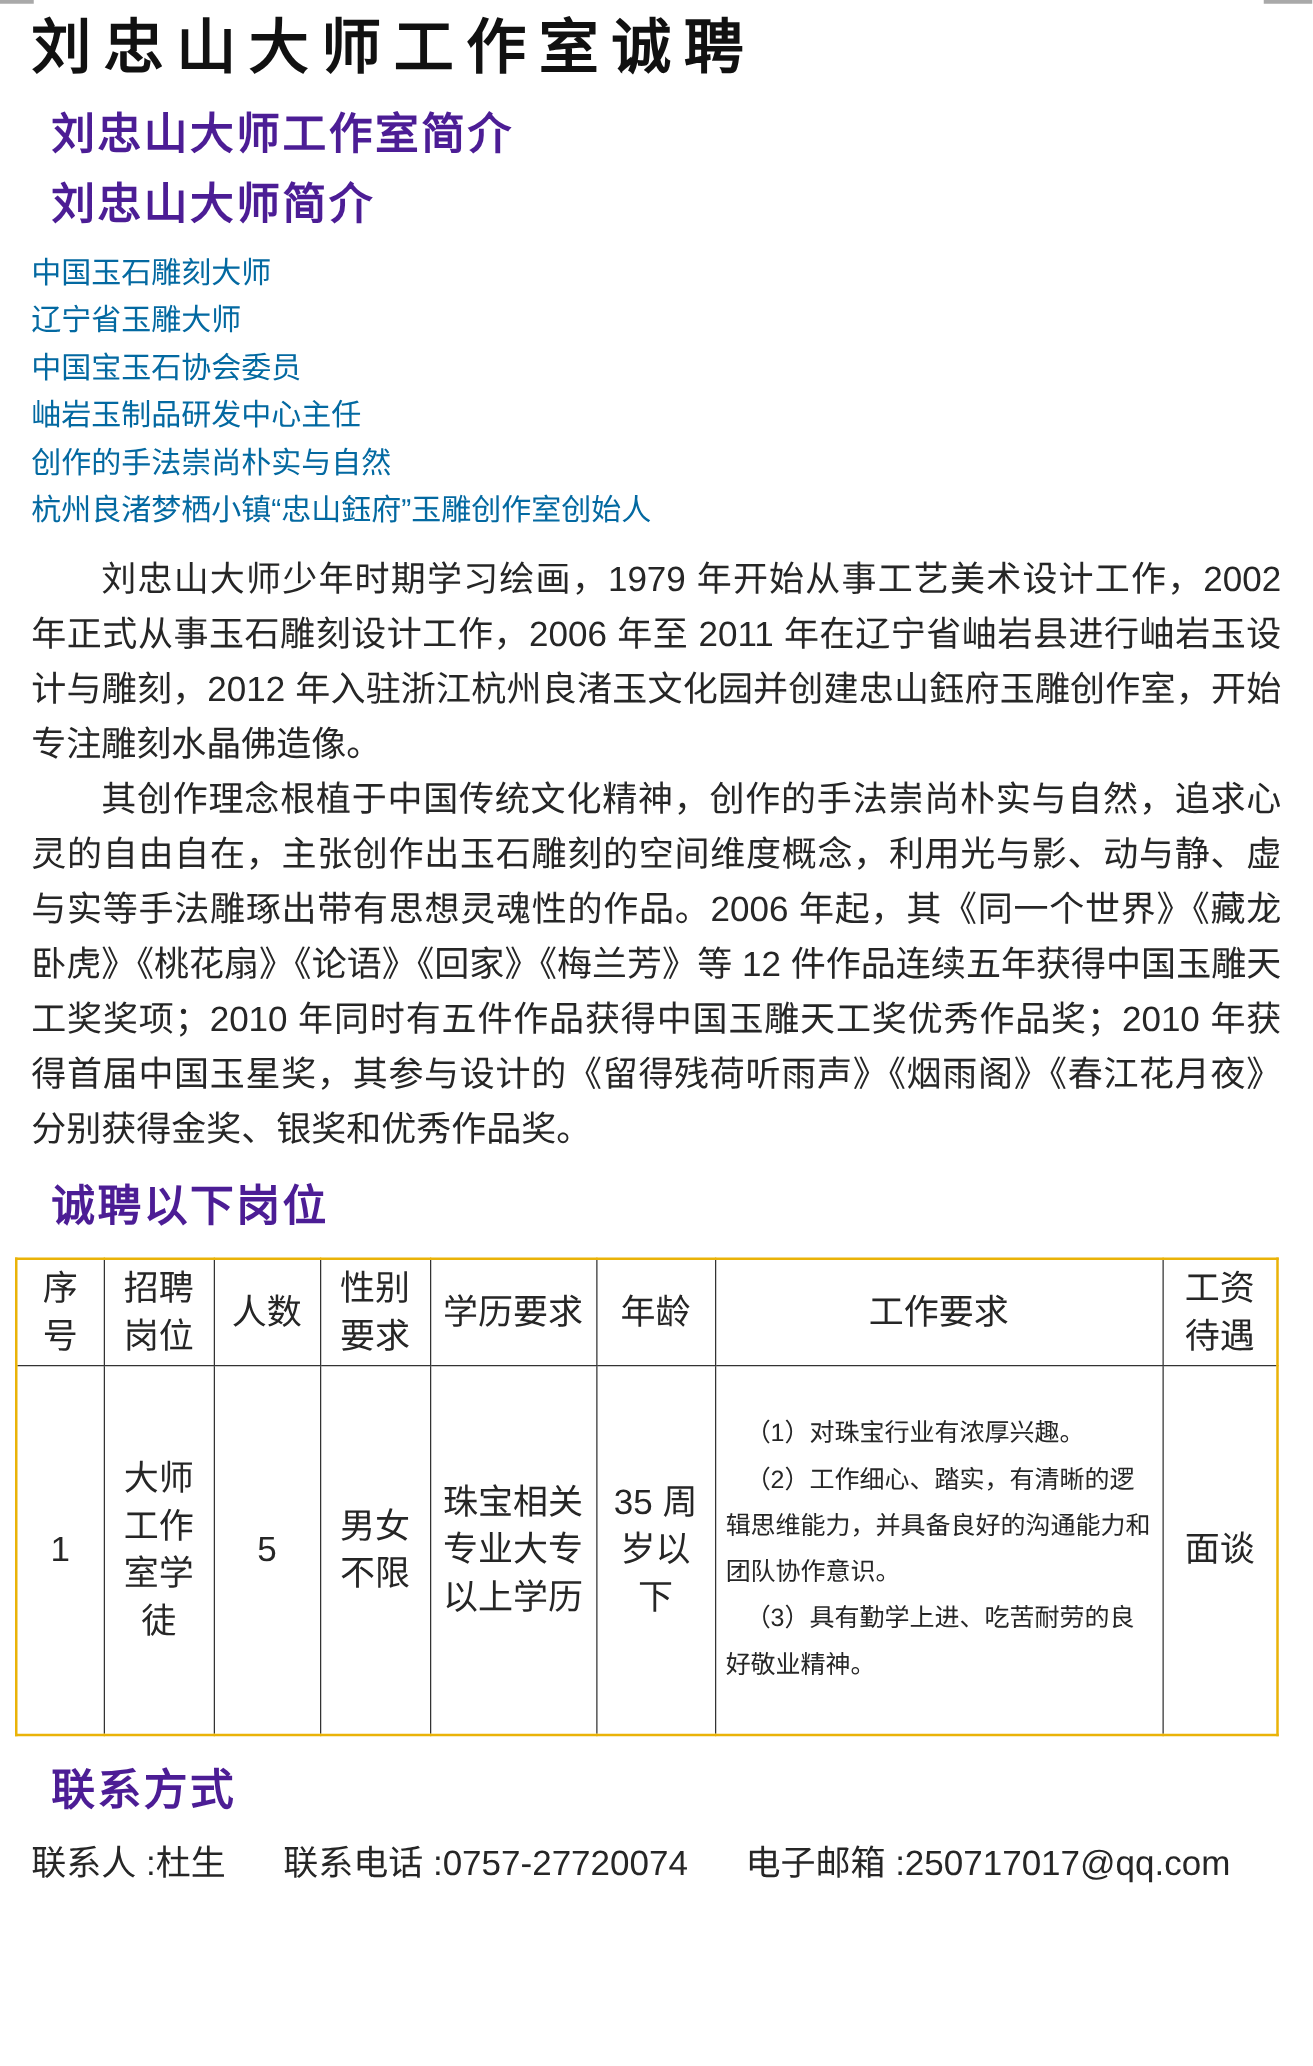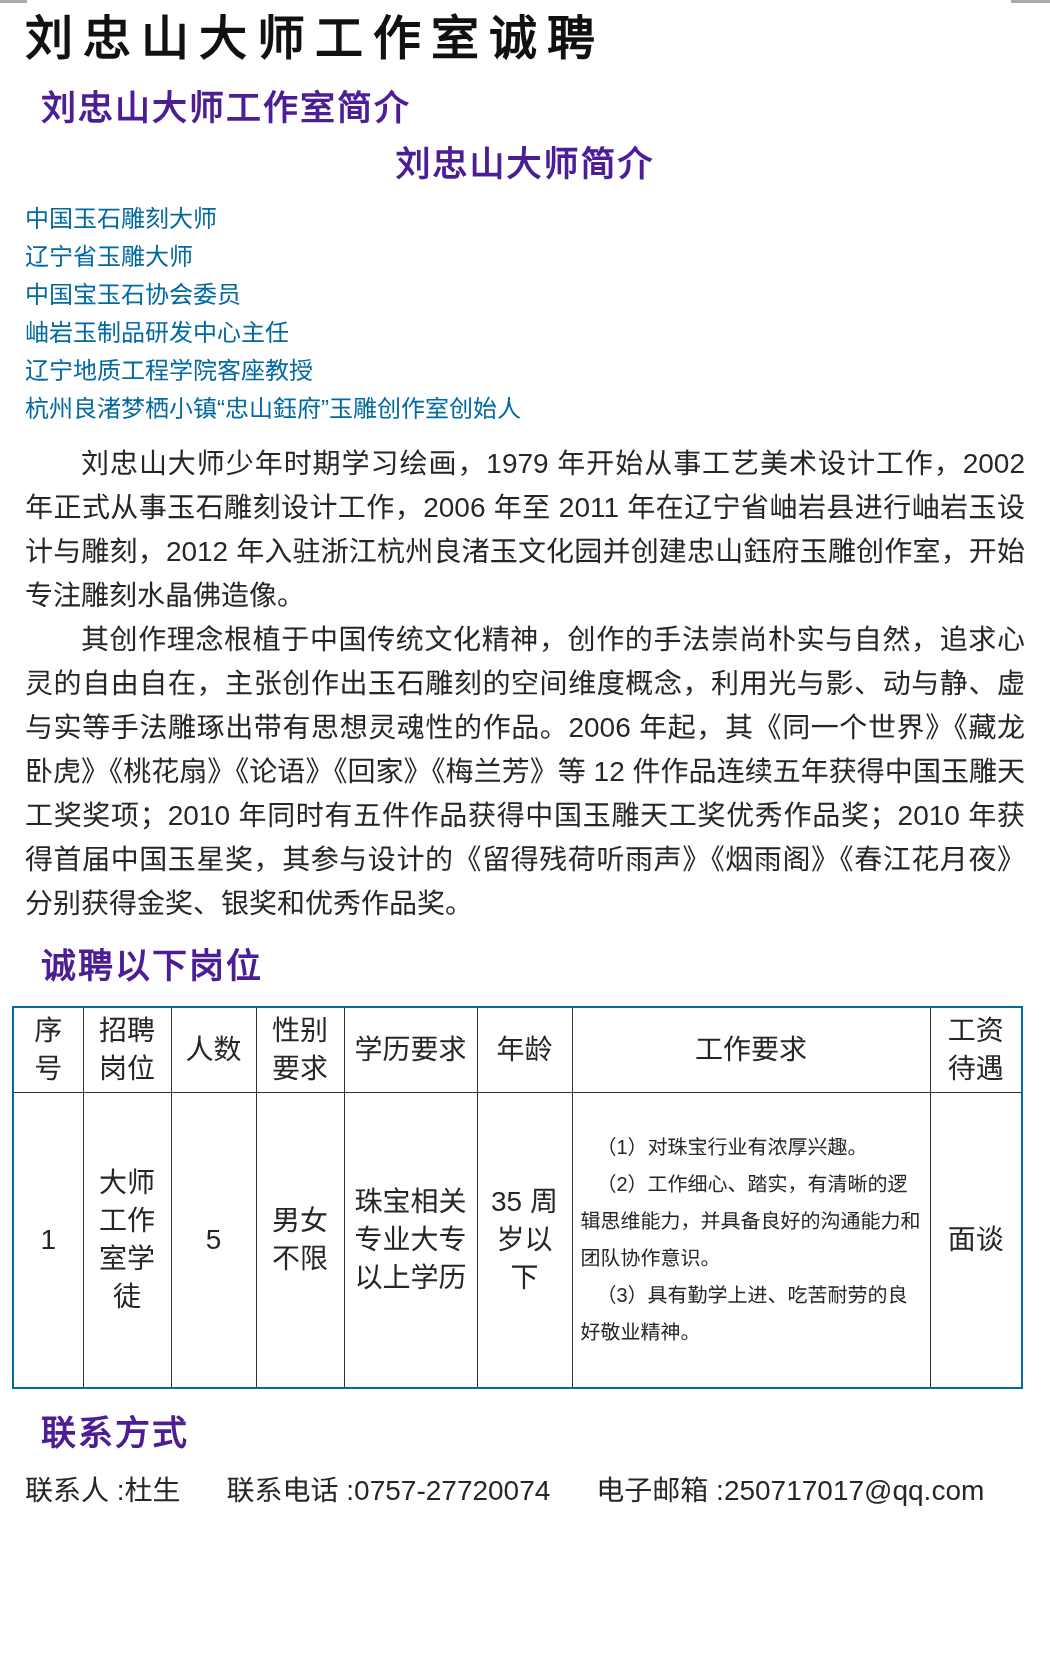--- a/index.html
+++ b/index.html
@@ -37,21 +37,21 @@
   }
   h2.sec-heading {
     margin: 16px;
     font-size: 35px;
     line-height: 40px;
     font-weight: 700;
     letter-spacing: 2px;
     color: #4c1d95;
   }
   h2.studio-h   { margin-top: 20px; }
-  h2.master-h   { margin-top: 12px; text-align: center; }
+  h2.master-h   { margin-top: 12px; }
   h2.positions-h{ margin-top: 20px; }
   h2.contact-h  { margin-top: 24px; }
 
   p.body {
     margin: 0;
     font-size: 28px;
     line-height: 44px;
     text-align: justify;
     color: #262626;
   }
@@ -65,21 +65,21 @@
     font-size: 24px;
     line-height: 38px;
     color: #0369a1;
   }
 
   table.jobs {
     width: 1009px;
     margin: 20px 0 0 -13px;
     border-collapse: collapse;
     table-layout: fixed;
-    border: 2px solid #0369a1;
+    border: 2px solid #eab308;
   }
   table.jobs th, table.jobs td {
     border: 1px solid #333333;
     font-size: 28px;
     font-weight: 400;
     line-height: 38px;
     color: #262626;
     text-align: center;
     vertical-align: middle;
     padding: 4px 8px;
@@ -121,21 +121,21 @@
 
   <h2 class="sec-heading studio-h">刘忠山大师工作室简介</h2>
 
   <h2 class="sec-heading master-h">刘忠山大师简介</h2>
 
   <div class="titles-list">
     <p class="title-line">中国玉石雕刻大师</p>
     <p class="title-line">辽宁省玉雕大师</p>
     <p class="title-line">中国宝玉石协会委员</p>
     <p class="title-line">岫岩玉制品研发中心主任</p>
-    <p class="title-line">辽宁地质工程学院客座教授</p>
+    <p class="title-line">创作的手法崇尚朴实与自然</p>
     <p class="title-line">杭州良渚梦栖小镇“忠山鈺府”玉雕创作室创始人</p>
   </div>
 
   <p class="body indent career-p">刘忠山大师少年时期学习绘画，1979 年开始从事工艺美术设计工作，2002 年正式从事玉石雕刻设计工作，2006 年至 2011 年在辽宁省岫岩县进行岫岩玉设计与雕刻，2012 年入驻浙江杭州良渚玉文化园并创建忠山鈺府玉雕创作室，开始专注雕刻水晶佛造像。</p>
   <p class="body indent">其创作理念根植于中国传统文化精神，创作的手法崇尚朴实与自然，追求心灵的自由自在，主张创作出玉石雕刻的空间维度概念，利用光与影、动与静、虚与实等手法雕琢出带有思想灵魂性的作品。2006 年起，其《同一个世界》《藏龙卧虎》《桃花扇》《论语》《回家》《梅兰芳》等 12 件作品连续五年获得中国玉雕天工奖奖项；2010 年同时有五件作品获得中国玉雕天工奖优秀作品奖；2010 年获得首届中国玉星奖，其参与设计的《留得残荷听雨声》《烟雨阁》《春江花月夜》分别获得金奖、银奖和优秀作品奖。</p>
 
   <h2 class="sec-heading positions-h">诚聘以下岗位</h2>
 
   <table class="jobs">
     <colgroup>

